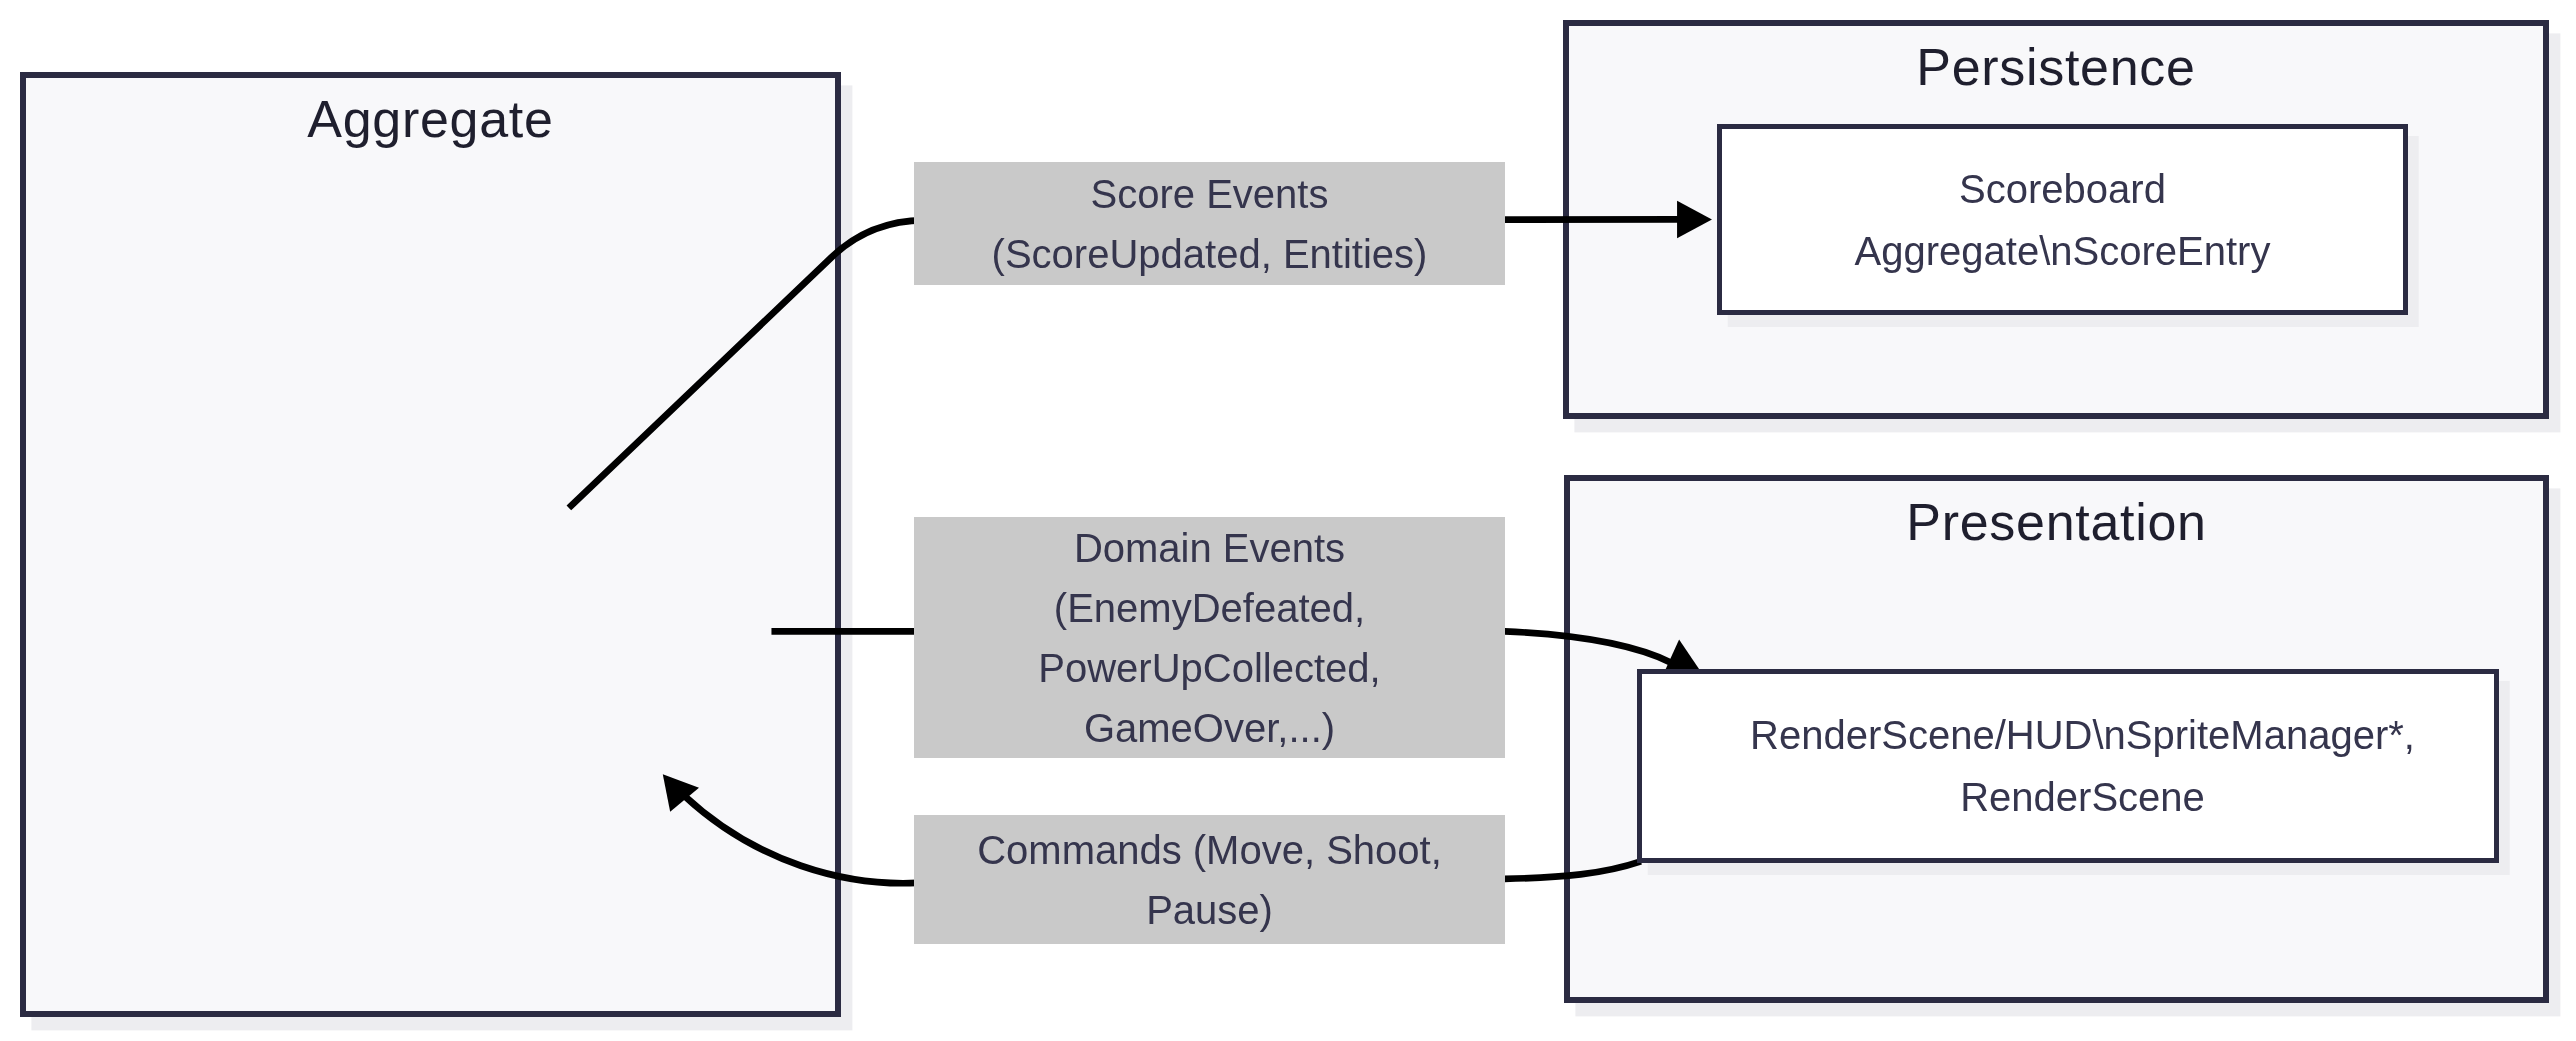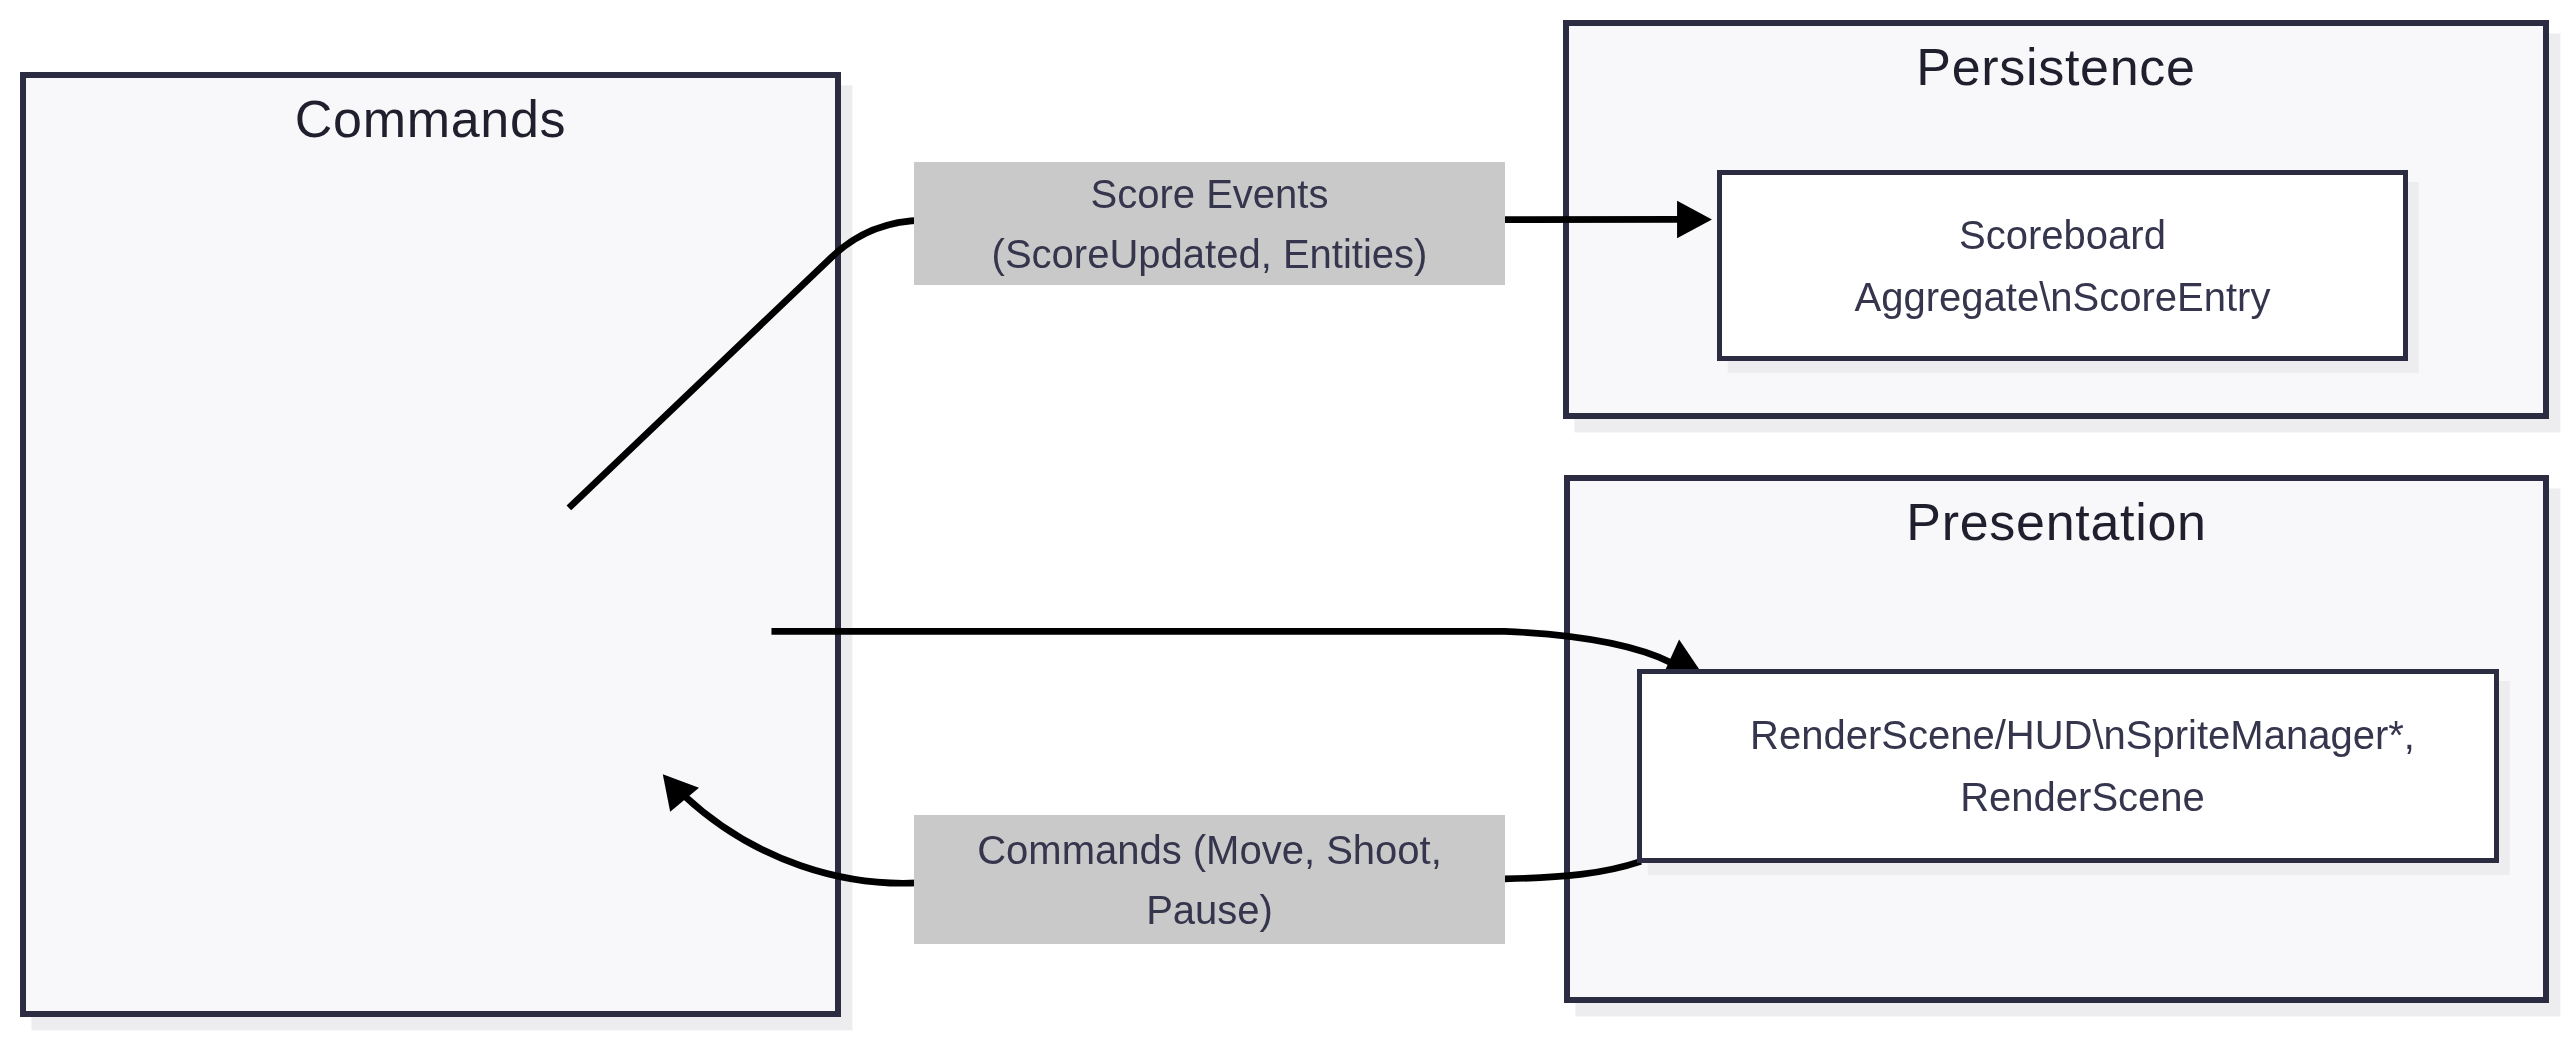--- a/index.html
+++ b/index.html
@@ -70,21 +70,21 @@
     align-items: center;
   }
   .node .line {
     font-size: 40px;
     line-height: 62px;
     color: #35354d;
     white-space: nowrap;
     text-align: center;
   }
   #node-world      { left: 93px;  top: 504px; width: 678px; height: 266px; }
-  #node-scoreboard { left: 1717px; top: 124px; width: 691px; height: 191px; margin-top: 46px; }
+  #node-scoreboard { left: 1717px; top: 124px; width: 691px; height: 191px; }
   #node-render     { left: 1637px; top: 669px; width: 862px; height: 194px; padding-left: 29px; }
 
   
   .edge-label {
     position: absolute;
     background: #c9c9c9;
     box-sizing: border-box;
     display: flex;
     flex-direction: column;
     justify-content: center;
@@ -100,21 +100,21 @@
   #label-score    { left: 914px; top: 162px;  width: 591px; height: 123px; }
   #label-domain   { left: 914px; top: 517px;  width: 591px; height: 241px; }
   #label-commands { left: 914px; top: 815px; width: 591px; height: 129px; }
 </style>
 </head>
 <body>
 
 <div id="canvas">
 
   <section class="cluster" id="cluster-gameplay">
-    <div class="cluster-title">Commands</div>
+    <div class="cluster-title">Aggregate</div>
   </section>
 
   <section class="cluster" id="cluster-persistence">
     <div class="cluster-title">Persistence</div>
   </section>
 
   <section class="cluster" id="cluster-presentation">
     <div class="cluster-title">Presentation</div>
   </section>
 
@@ -139,20 +139,26 @@
   <div class="node" id="node-render">
     <div class="line">RenderScene/HUD\nSpriteManager*,</div>
     <div class="line">RenderScene</div>
   </div>
 
   <div class="edge-label" id="label-score">
     <div class="line">Score Events</div>
     <div class="line">(ScoreUpdated, Entities)</div>
   </div>
 
+  <div class="edge-label" id="label-domain">
+    <div class="line">Domain Events</div>
+    <div class="line">(EnemyDefeated,</div>
+    <div class="line">PowerUpCollected,</div>
+    <div class="line">GameOver,...)</div>
+  </div>
 
   <div class="edge-label" id="label-commands">
     <div class="line">Commands (Move, Shoot,</div>
     <div class="line">Pause)</div>
   </div>
 
 </div>
 
 
 </body></html>

